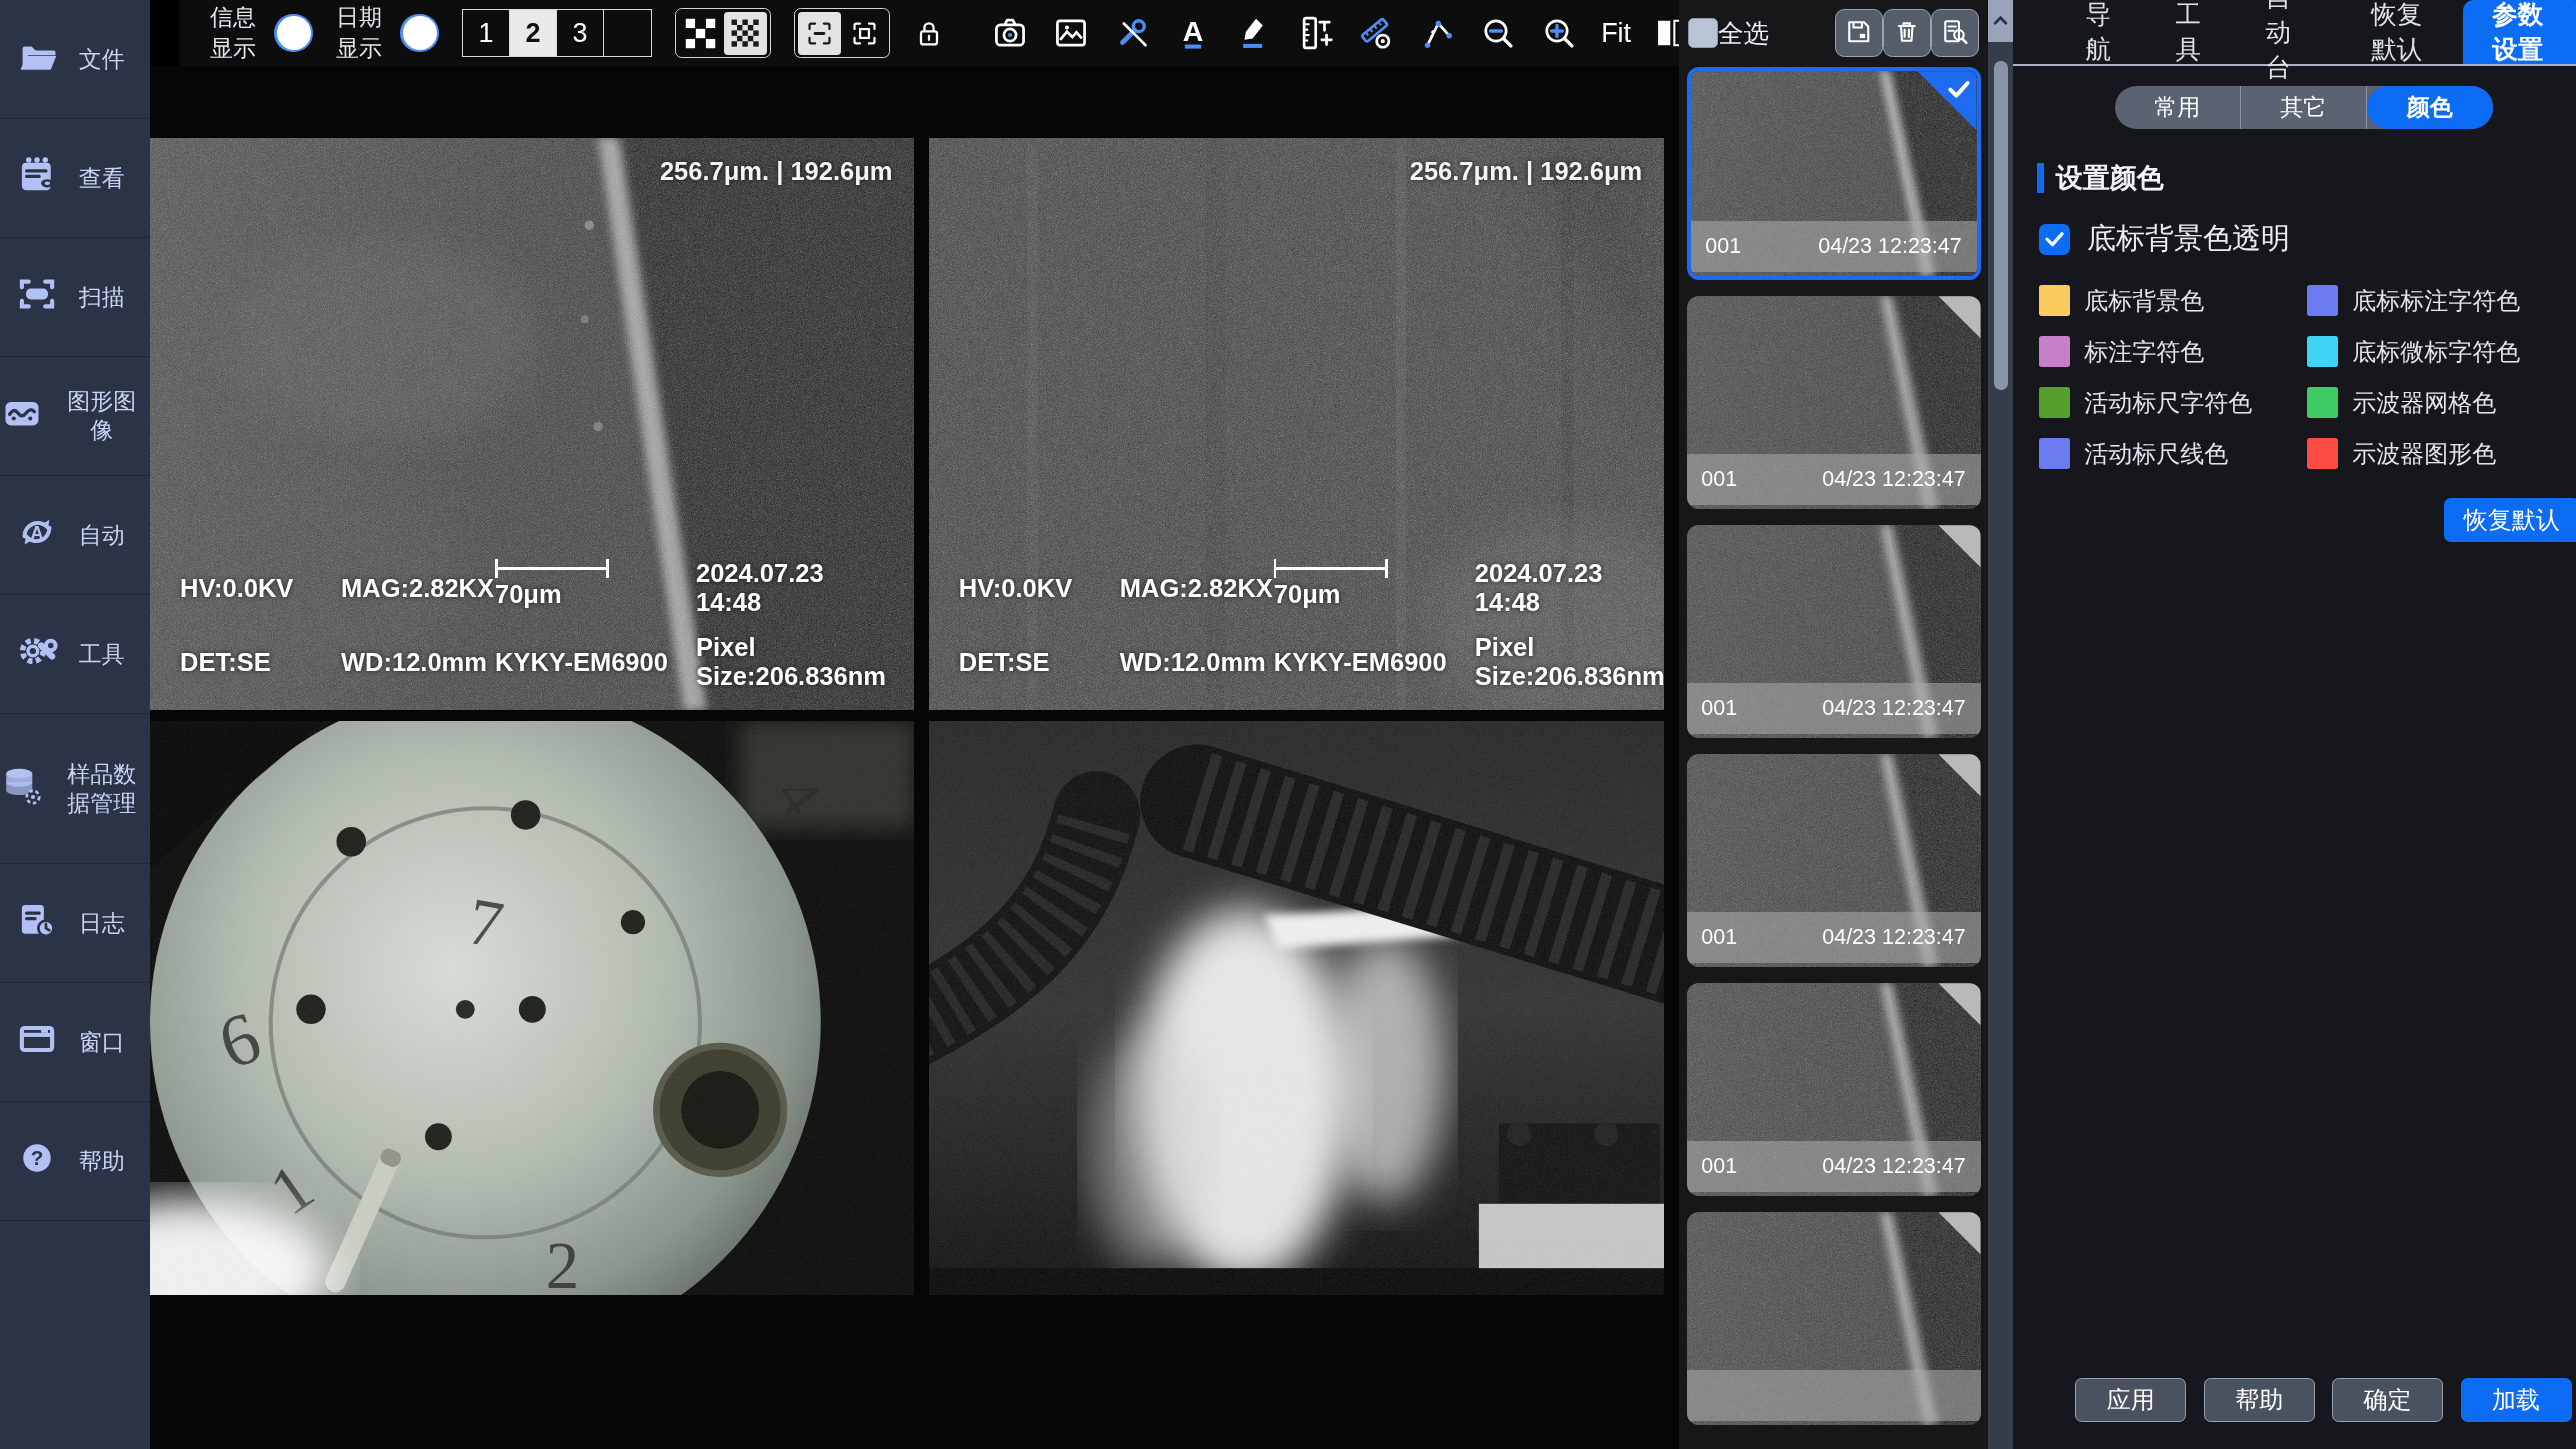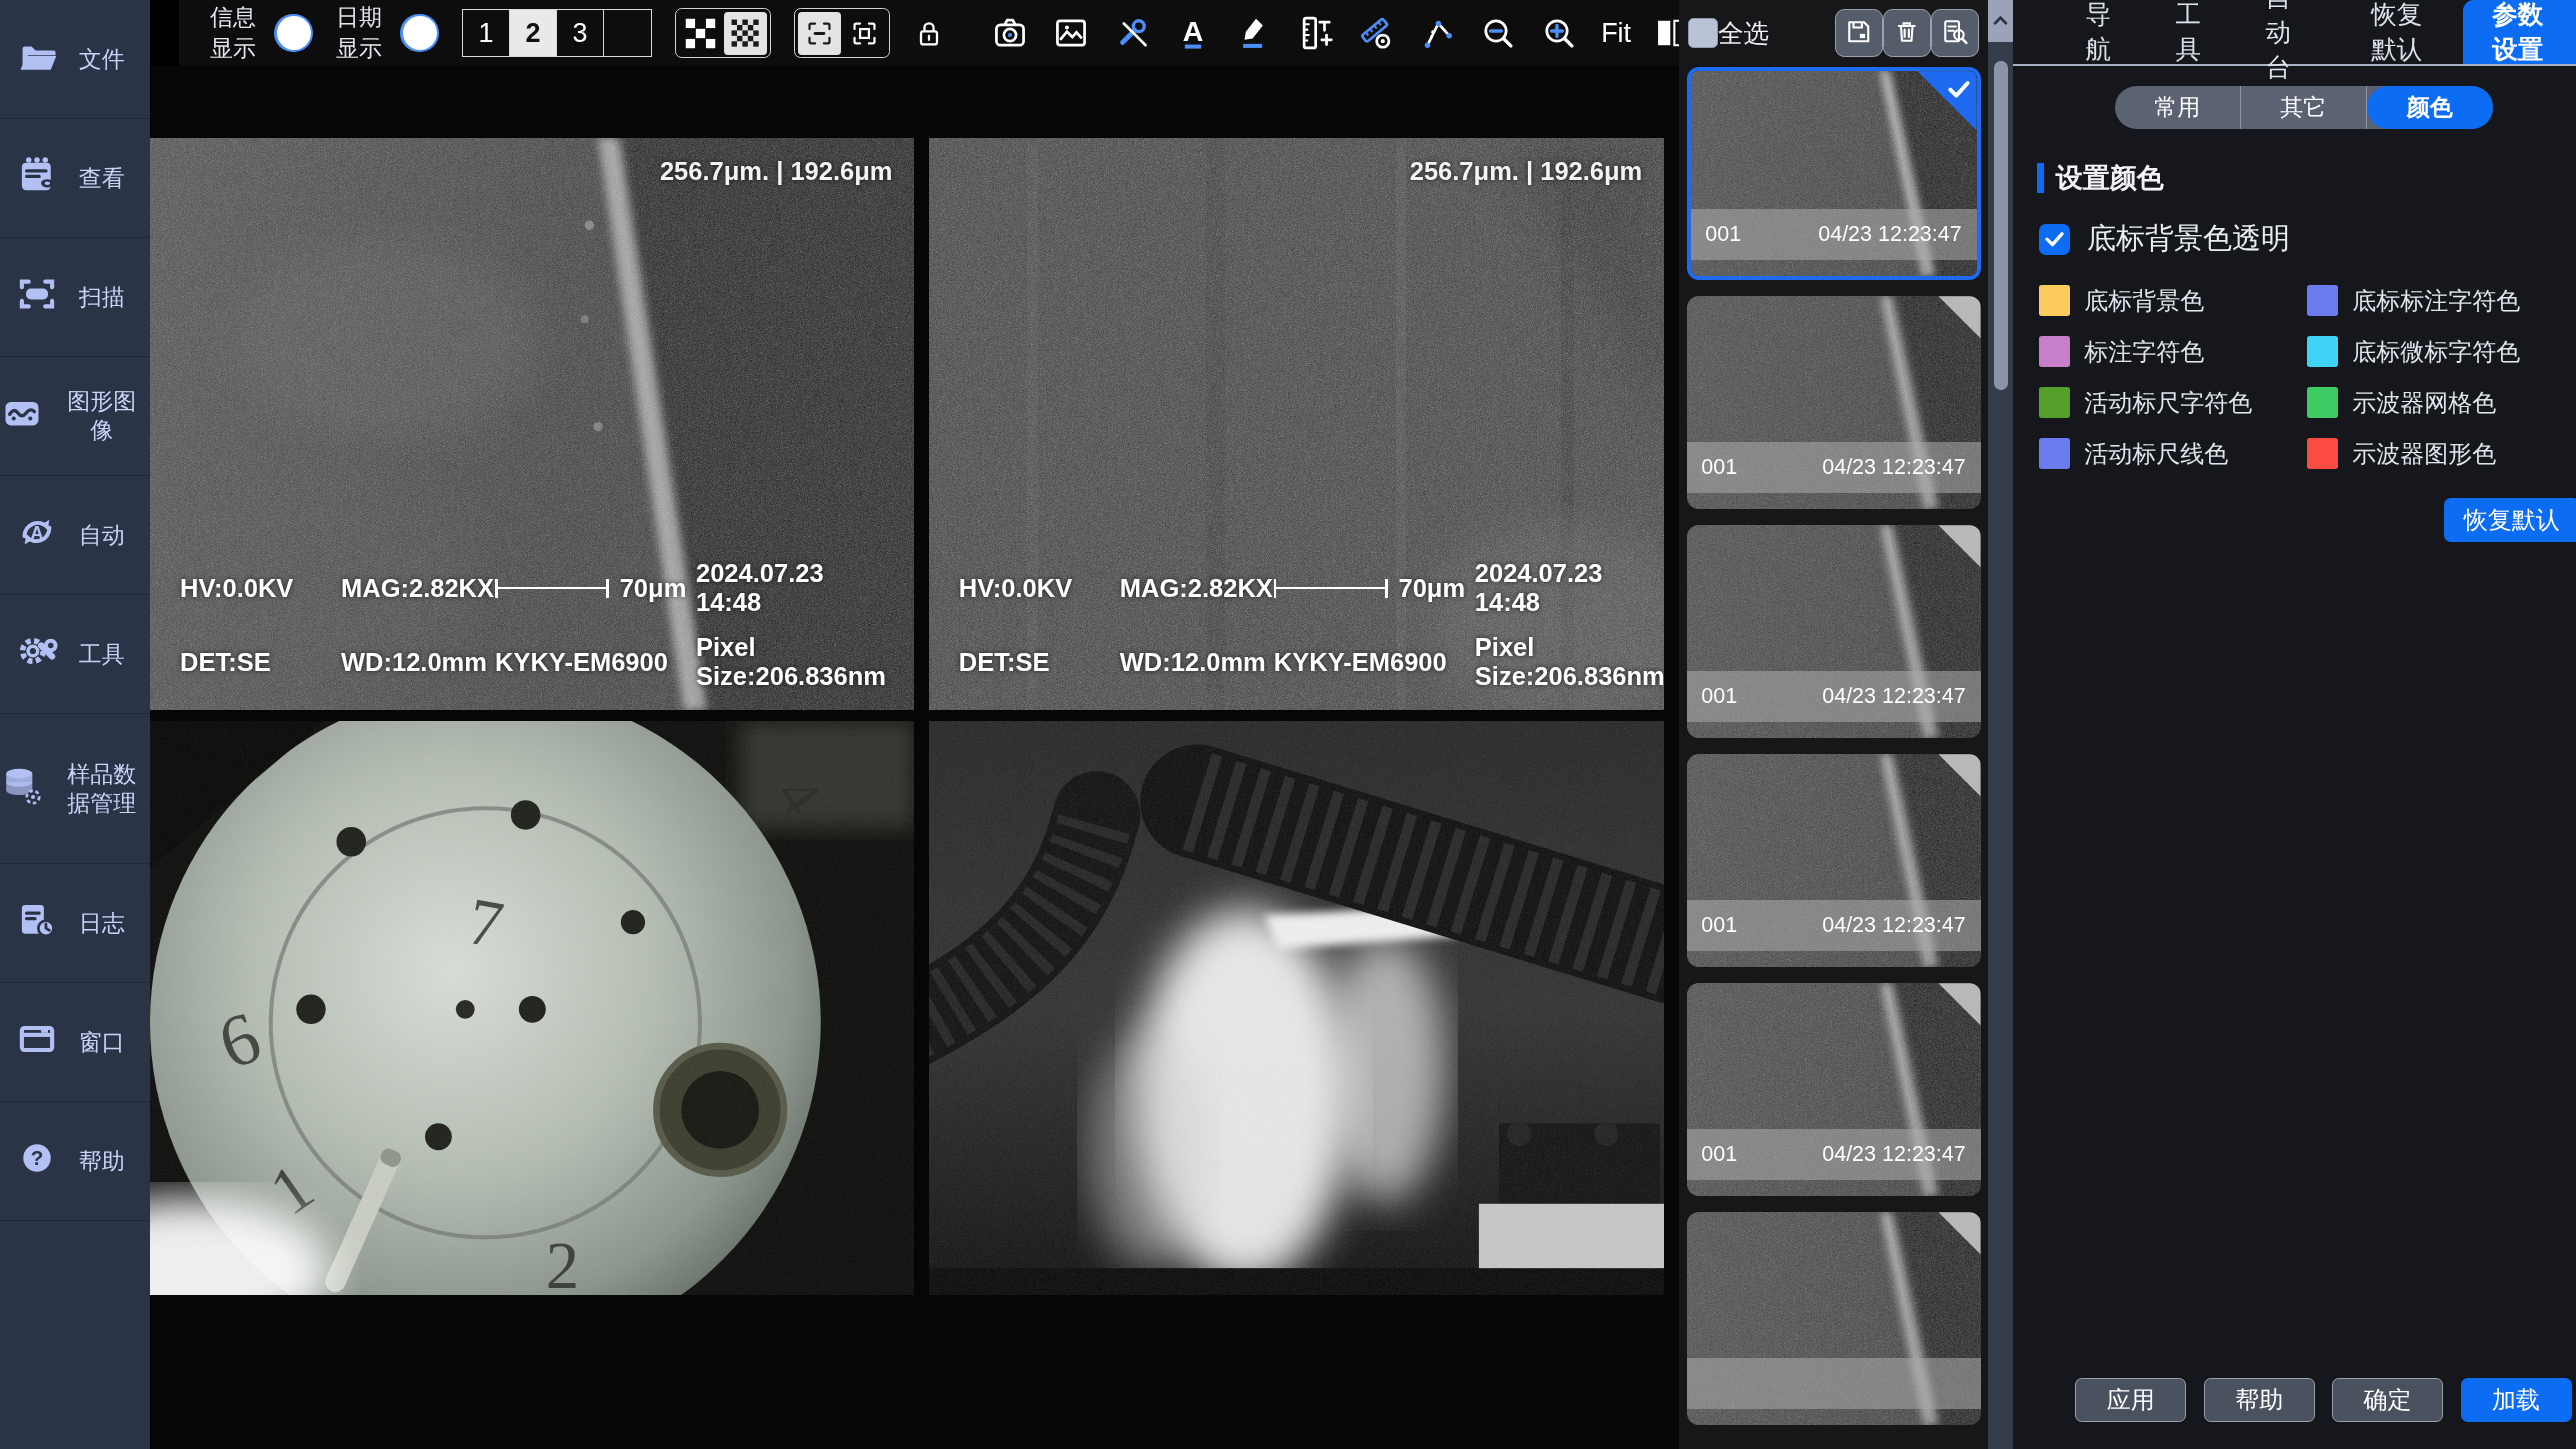--- a/index.html
+++ b/index.html
@@ -51,21 +51,21 @@
   .viewport { flex:1; background:#060606; position:relative; overflow:hidden; }
   .quad-grid { position:absolute; left:0; top:72px; display:grid; grid-template-columns:764px 735px;
     grid-template-rows:572px 574px; gap:10.7px 14.8px; }
   .quad { position:relative; overflow:hidden; background:#141414; }
   .quad > svg.scene { position:absolute; inset:0; width:100%; height:100%; }
   .sem-size-label { position:absolute; top:19px; right:21.5px; font-size:25.5px; font-weight:bold; color:#f4f4f4;
     text-shadow:0 0 5.4px rgba(0,0,0,.7); }
   .sem-meta { position:absolute; left:0; right:0; bottom:19px; display:grid;
     grid-template-columns:161px 154px 201px auto; padding:0 30px; row-gap:16px;
     font-size:25.5px; font-weight:bold; color:#fff; text-shadow:0 0 5.4px rgba(0,0,0,.7); align-items:center; }
-  .scalebar { display:flex; align-items:center; gap:10.7px; }
+  .scalebar { display:flex; align-items:flex-start; gap:10.7px;flex-direction:column; }
   .sb-line { width:114px; height:2.7px; background:#fff; position:relative; }
   .sb-line::before, .sb-line::after { content:""; position:absolute; top:-8px; width:2.7px; height:19px; background:#fff; }
   .sb-line::before { left:0; } .sb-line::after { right:0; }
 
   
   .thumb-panel { width:309px; flex:0 0 309px; background:#171719; display:flex; flex-direction:column; }
   .thumb-header { height:66px; flex:0 0 66px; display:flex; align-items:center; padding:0 9.4px; gap:0; }
   .cb-empty { width:29.5px; height:29.5px; border-radius:5.4px; background:#b9c3d6; border:1.3px solid #8f99ad; cursor:pointer; }
   .select-all { font-size:25.5px; color:#eef0f4; margin-right:auto; }
   .th-btn { width:48px; height:48px; border-radius:9.4px; background:#555c6a; border:1.3px solid #9aa2b2;
@@ -74,21 +74,21 @@
   .thumb-list { flex:1; display:flex; flex-direction:column; gap:16px; padding:1.3px 0 0 0; overflow:hidden; align-items:center; }
   .thumb { position:relative; width:294px; height:213px; flex:0 0 213px; border-radius:12px; overflow:hidden;
     background:#242424; cursor:pointer; }
   .thumb.selected { border:4px solid #1e6bf2; }
   .thumb svg.tsc { position:absolute; inset:0; width:100%; height:100%; }
   .fold { position:absolute; top:0; right:0; width:42px; height:42px; background:#c9c9c9; opacity:.88;
     clip-path:polygon(0 0,100% 0,100% 100%); }
   .sel-badge { position:absolute; top:0; right:0; width:59px; height:59px; background:#1e6bf2;
     clip-path:polygon(0 0,100% 0,100% 100%); }
   .sel-check { position:absolute; top:4px; right:4px; width:28px; height:28px; }
-  .thumb-footer { position:absolute; left:0; right:0; bottom:16px; height:51px; background:rgba(172,172,172,.55);
+  .thumb-footer { position:absolute; left:0; right:0; bottom:4px; height:51px; background:rgba(172,172,172,.55);
     display:flex; justify-content:space-between; align-items:center; padding:0 14.8px; font-size:21.5px; color:#fff; }
 
   .thumb-scroll { width:25px; flex:0 0 25px; background:#353c4a; display:flex; flex-direction:column; align-items:center; }
   .scroll-up { width:25px; height:42px; background:#9aa3b7; display:flex; align-items:center; justify-content:center; cursor:pointer; }
   .scroll-up svg { width:19px; height:19px; }
   .scroll-thumb { width:14px; height:329px; background:#8a93a8; border-radius:6.7px; margin-top:19px; cursor:grab; }
 
   
   .right-panel { flex:1; background:#15171c; display:flex; flex-direction:column; }
   .rp-tabs { height:66px; flex:0 0 66px; display:flex; align-items:stretch; border-bottom:2px solid #a9b2c4; padding-left:43px; }

